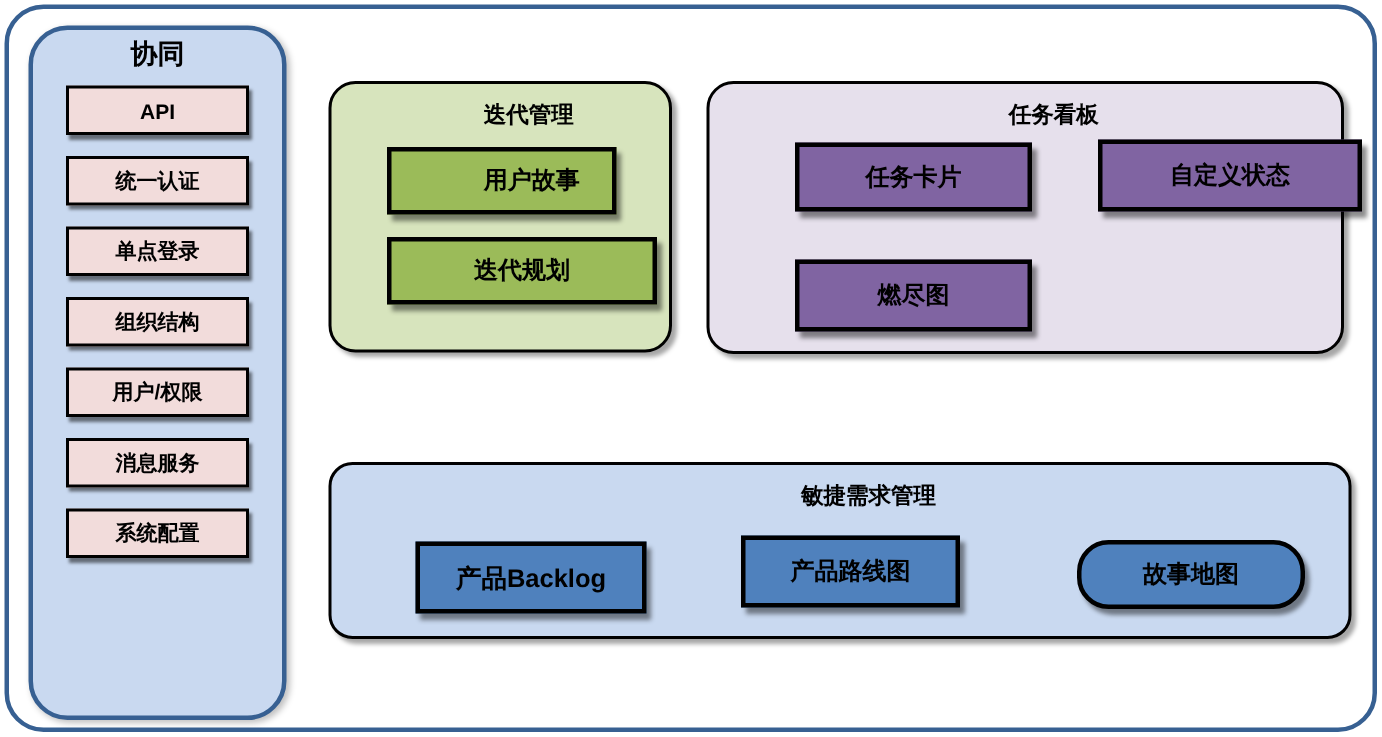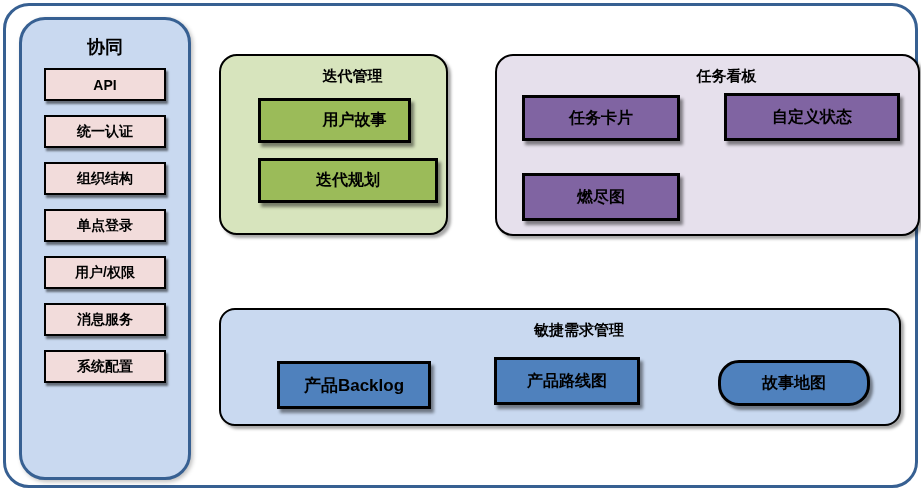--- a/index.html
+++ b/index.html
@@ -18,21 +18,21 @@
   }
   
   .sidebar {
     position: absolute; left: 13px; top: 11px; width: 172px; height: 463px;
     background: var(--sidebar-bg, #C9D9F0);
     border: 3px solid var(--frame-border, #376092);
     border-radius: 26px;
     box-shadow: 2px 2px 4px rgba(0,0,0,0.25);
   }
   .sidebar-title {
-    margin-top: 15px;
+    margin-top: 4px;
     text-align: center;
     font-size: 18px; font-weight: bold;
   }
   .sidebar-items {
     margin-top: 9px;
     display: flex; flex-direction: column; align-items: center; gap: 14px;
   }
   .sidebar-item {
     width: 122px; height: 33px;
     background: var(--sidebar-item-bg, #F2DCDB);
@@ -60,24 +60,24 @@
     box-shadow: 3px 4px 3px rgba(0,0,0,0.45);
     display: flex; align-items: center; justify-content: center;
     font-size: 16px; font-weight: bold;
   }
   .panel-iteration {
     left: 213px; top: 48px; width: 229px; height: 181px;
     background: var(--green-panel-bg, #D7E4BD);
   }
   .panel-iteration .node { background: var(--green-item-bg, #9BBB59); }
   .panel-kanban {
-    left: 489px; top: 48px; width: 425px; height: 182px;
+    left: 465px; top: 48px; width: 425px; height: 182px;
     background: var(--purple-panel-bg, #E6E0EC);
   }
-  .panel-kanban .node { background: var(--purple-item-bg, #8064A2); }
+  .panel-kanban .node { background: var(--purple-item-bg, #8064A2); margin-left: 32px; }
   .panel-agile {
     left: 213px; top: 302px; width: 682px; height: 118px;
     background: var(--blue-panel-bg, #C9D9F0);
     border-radius: 16px;
   }
   .panel-agile .node { background: var(--blue-item-bg, #4F81BD); }
 
   
   .node-user-story         { left: 37px;  top: 42px;  width: 153px; height: 45px; padding-left: 40px; }
   .node-iteration-planning { left: 37px;  top: 102px; width: 180px; height: 45px; }
@@ -94,22 +94,22 @@
 </head>
 <body>
 
 <div class="frame">
 
   <div class="sidebar">
     <div class="sidebar-title">协同</div>
     <div class="sidebar-items">
       <div class="sidebar-item">API</div>
       <div class="sidebar-item">统一认证</div>
+      <div class="sidebar-item">单点登录</div>
       <div class="sidebar-item">组织结构</div>
-      <div class="sidebar-item">单点登录</div>
       <div class="sidebar-item">用户/权限</div>
       <div class="sidebar-item">消息服务</div>
       <div class="sidebar-item">系统配置</div>
     </div>
   </div>
 
   <div class="panel panel-iteration">
     <div class="panel-title">迭代管理</div>
     <div class="node node-user-story">用户故事</div>
     <div class="node node-iteration-planning">迭代规划</div>

